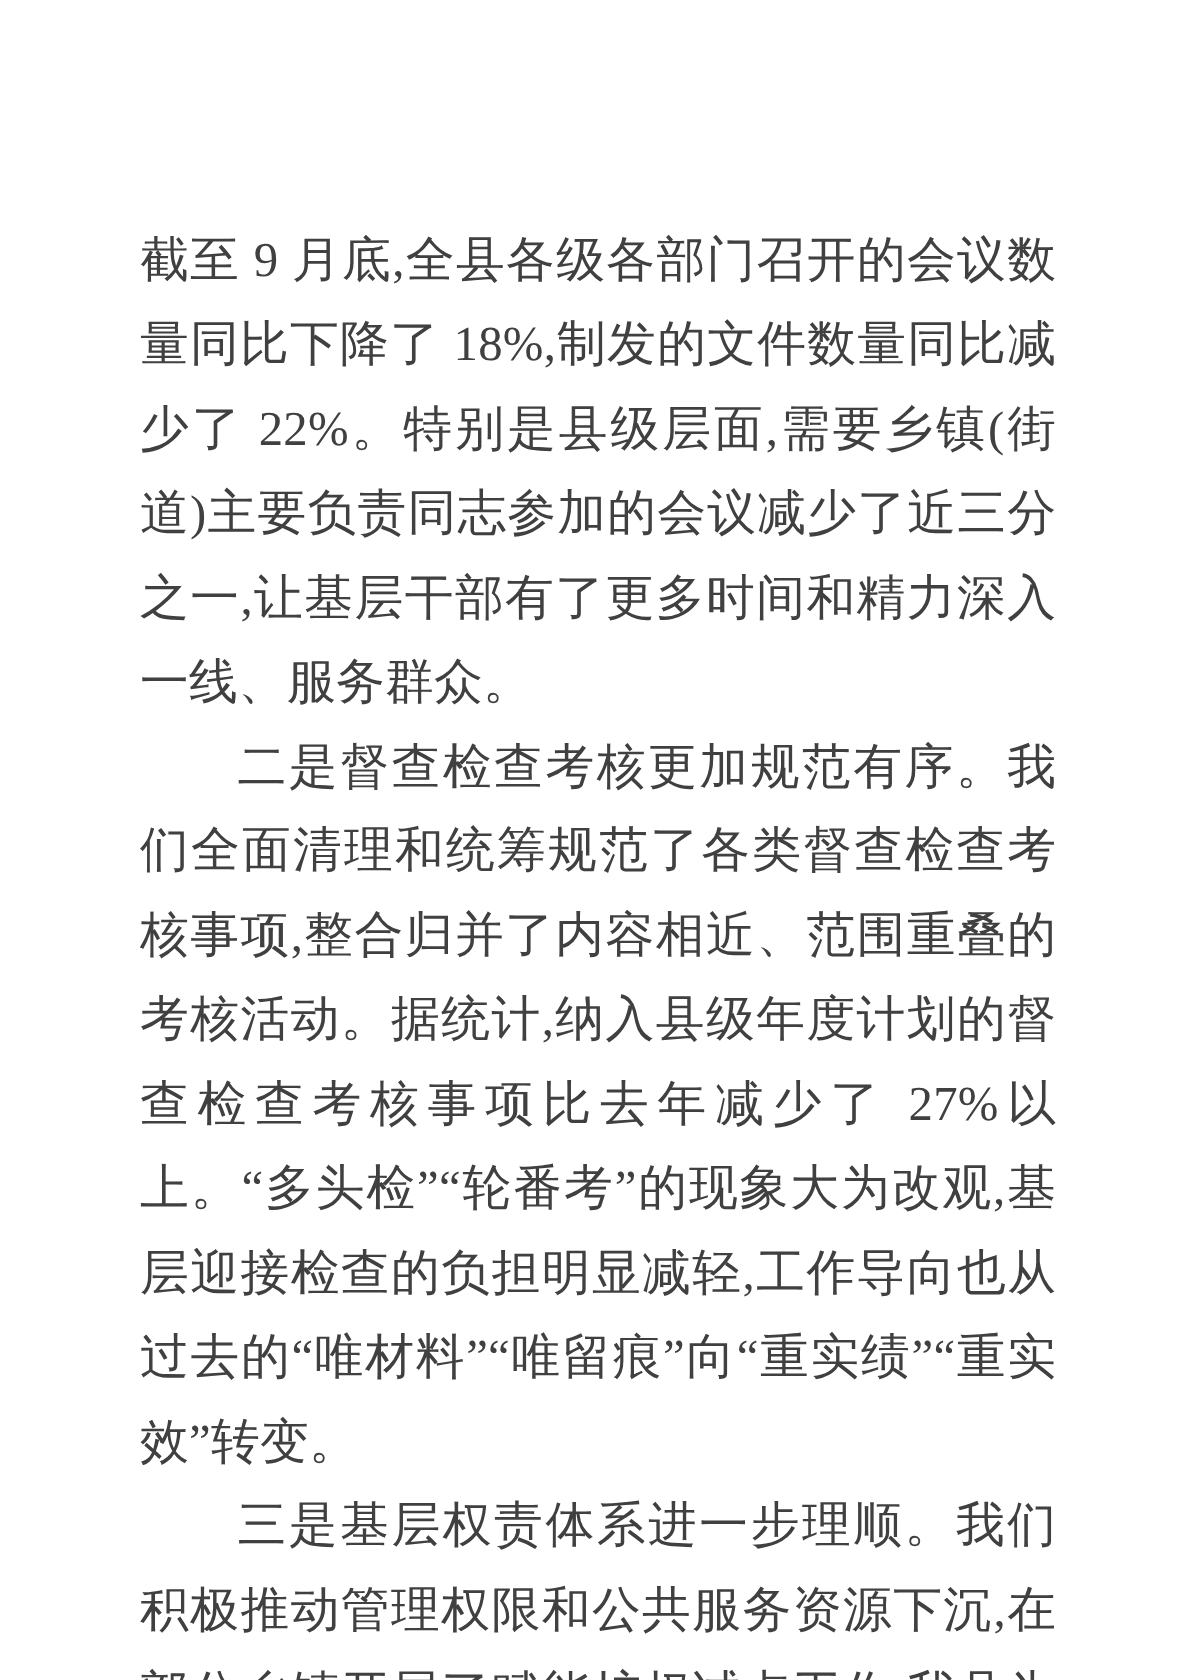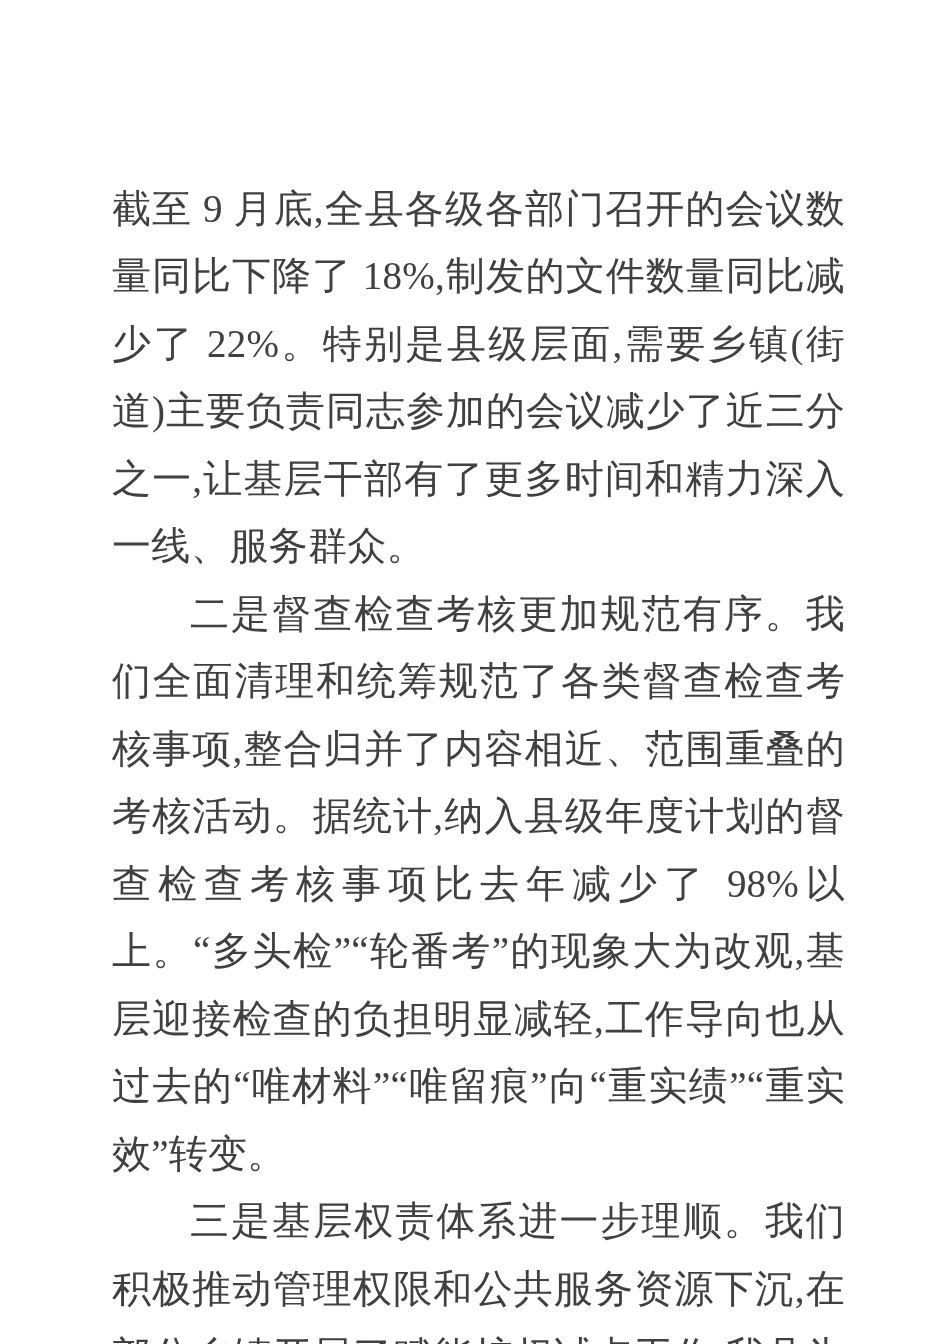--- a/index.html
+++ b/index.html
@@ -31,16 +31,16 @@
   .para.indent {
     text-indent: 2em;
   }
 </style>
 </head>
 <body>
 
 <div class="page">
   <div class="doc-body">
     <p class="para">截至 9 月底,全县各级各部门召开的会议数量同比下降了 18%,制发的文件数量同比减少了 22%。特别是县级层面,需要乡镇(街道)主要负责同志参加的会议减少了近三分之一,让基层干部有了更多时间和精力深入一线、服务群众。</p>
-    <p class="para indent">二是督查检查考核更加规范有序。我们全面清理和统筹规范了各类督查检查考核事项,整合归并了内容相近、范围重叠的考核活动。据统计,纳入县级年度计划的督查检查考核事项比去年减少了 98%以上。“多头检”“轮番考”的现象大为改观,基层迎接检查的负担明显减轻,工作导向也从过去的“唯材料”“唯留痕”向“重实绩”“重实效”转变。</p>
+    <p class="para indent">二是督查检查考核更加规范有序。我们全面清理和统筹规范了各类督查检查考核事项,整合归并了内容相近、范围重叠的考核活动。据统计,纳入县级年度计划的督查检查考核事项比去年减少了 27%以上。“多头检”“轮番考”的现象大为改观,基层迎接检查的负担明显减轻,工作导向也从过去的“唯材料”“唯留痕”向“重实绩”“重实效”转变。</p>
     <p class="para indent">三是基层权责体系进一步理顺。我们积极推动管理权限和公共服务资源下沉,在部分乡镇开展了赋能扩权试点工作,我县为基层减负工作依然任重道远。同时,建立了乡镇(街道)职责准入制度,有效阻挡了上级部门随意向基层转移工作任务、转嫁工作责任的行为,基层干部的权责更加对等,干事创业的劲头更足了。</p>
   </div>
 </div>
 
 </body></html>

